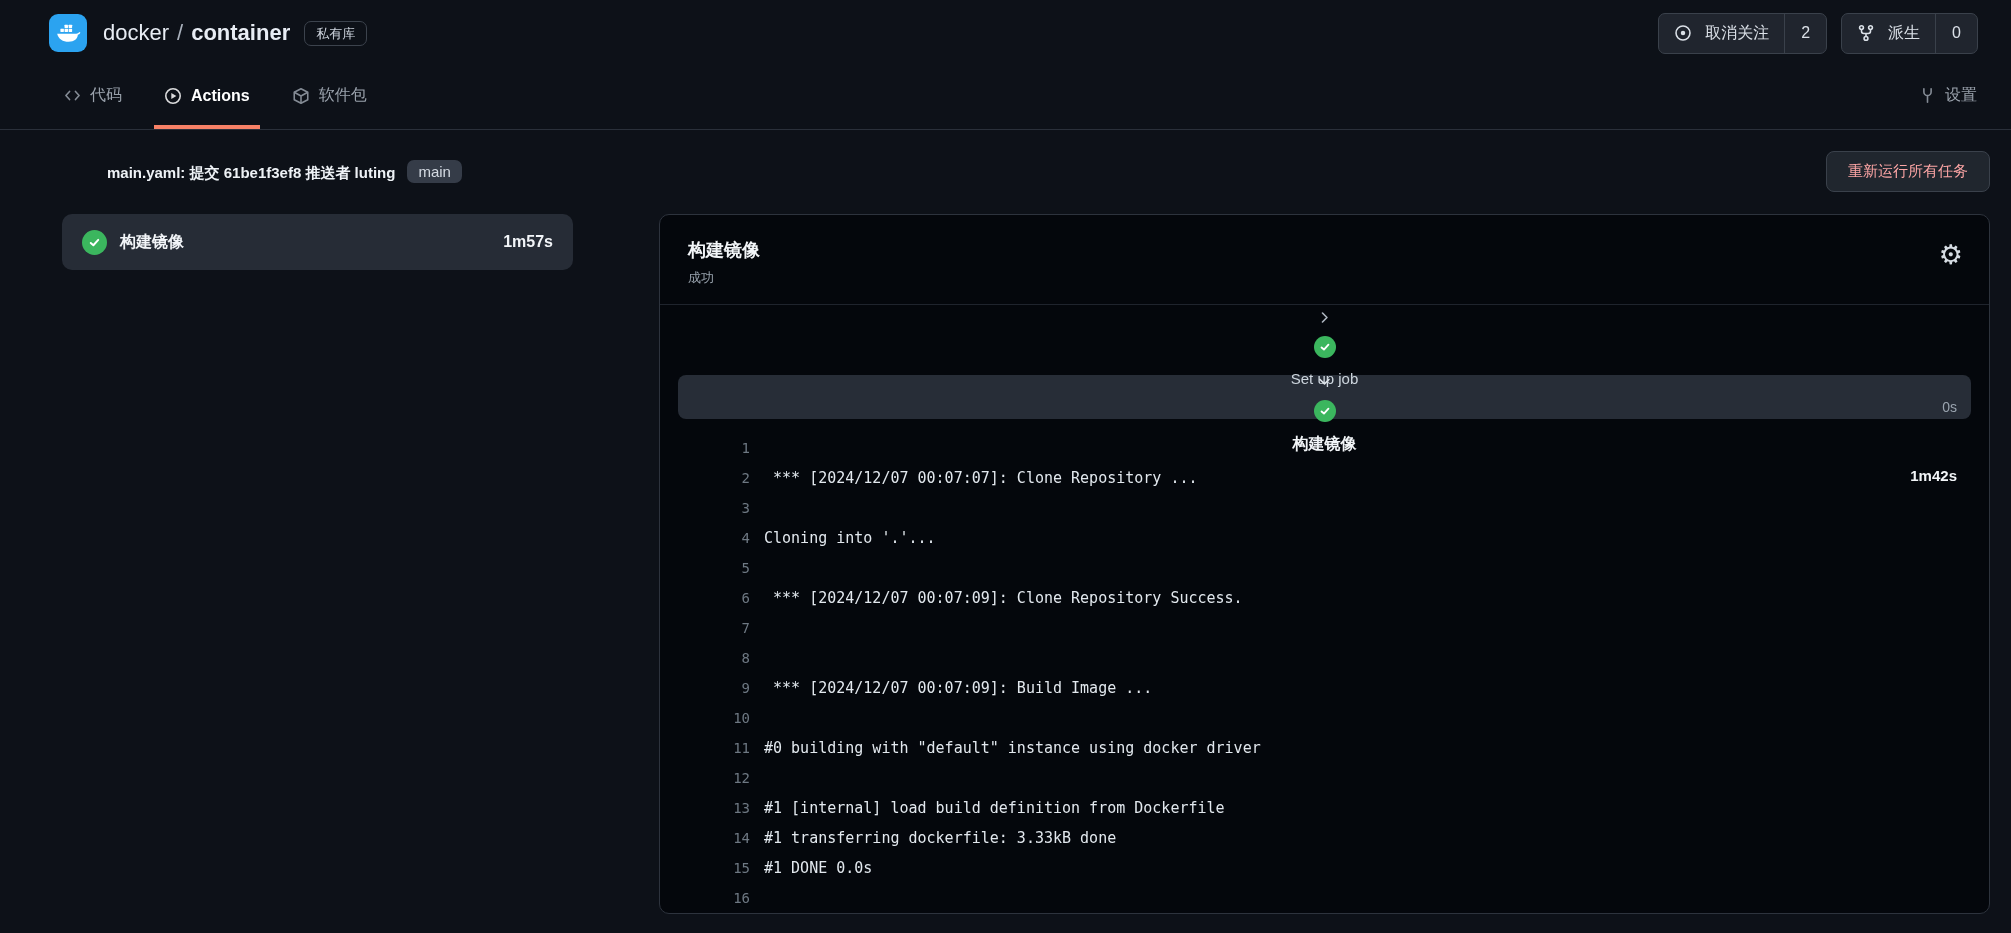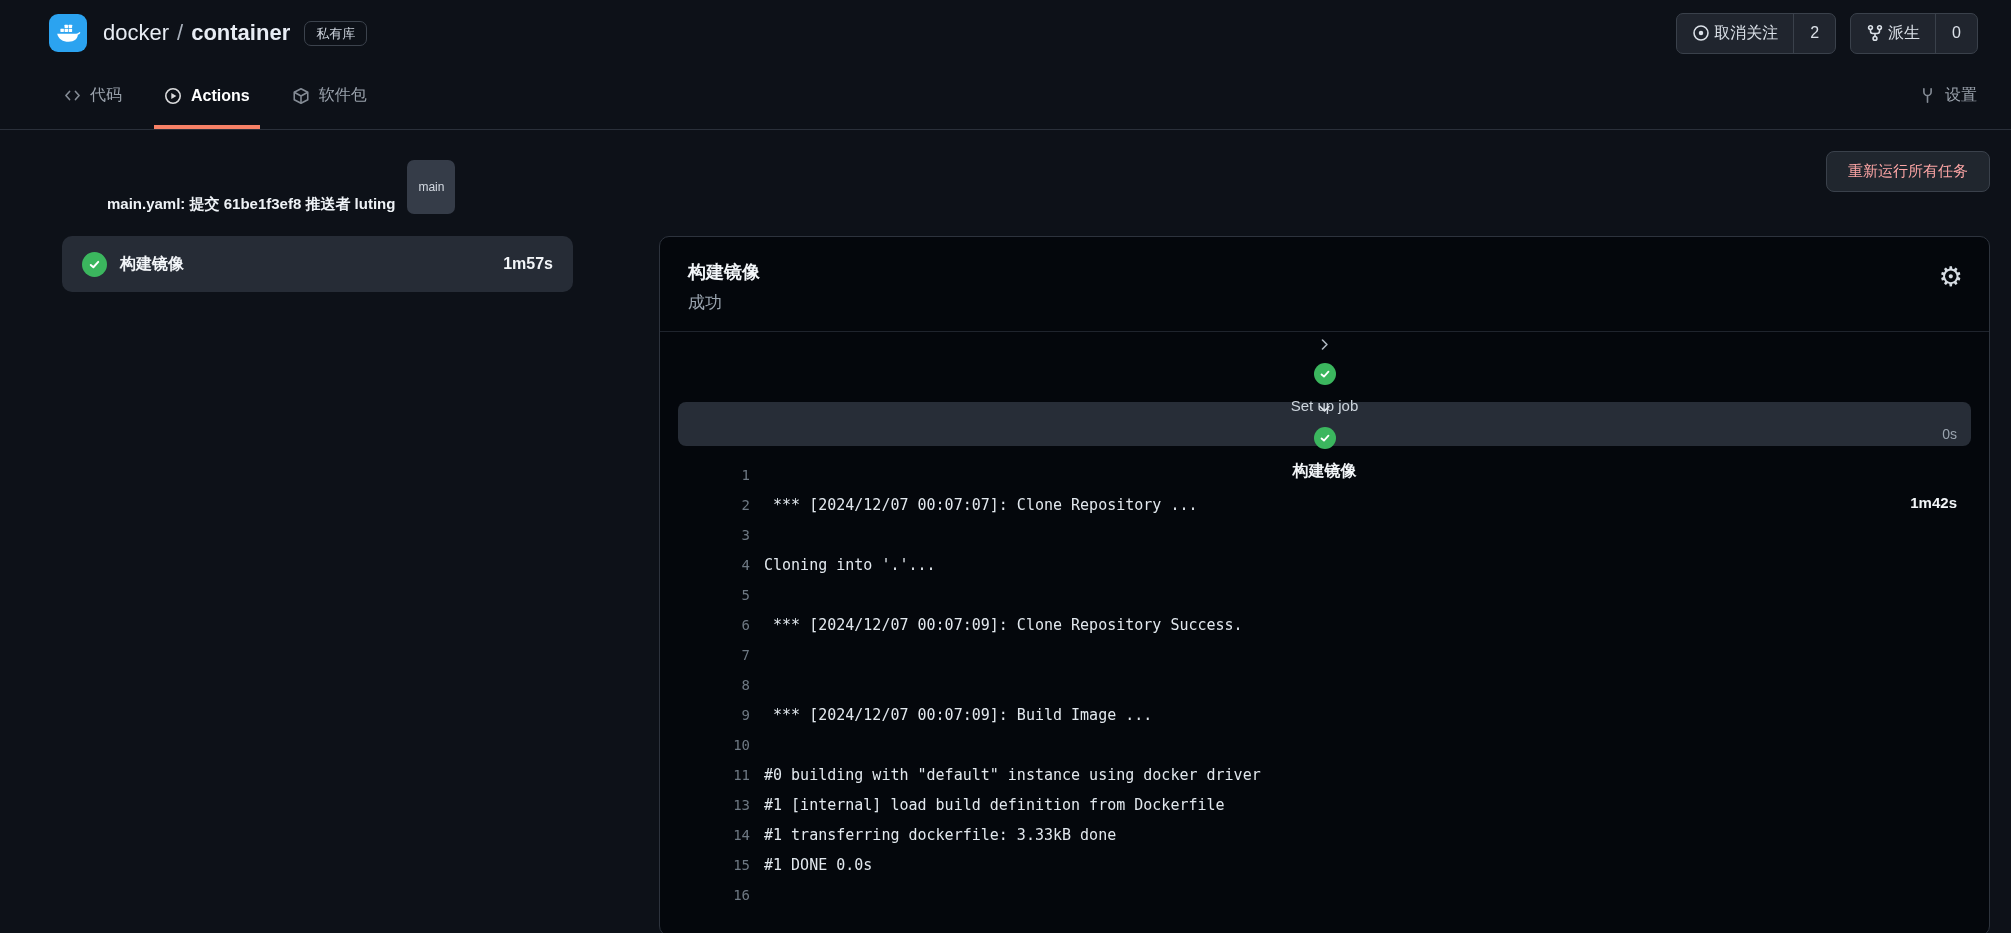--- a/index.html
+++ b/index.html
@@ -18,60 +18,60 @@
             display:flex; align-items:center; justify-content:center; flex:0 0 auto; }
   .repo-title { margin-left:16px; font-size:22px; display:flex; gap:8px; align-items:baseline; }
   .repo-title .owner { font-weight:500; }
   .repo-title .slash { color:#aab2bd; font-weight:400; }
   .repo-title .name  { font-weight:700; }
   .vis-badge { margin-left:14px; font-size:13px; color:#cfd6df; border:1px solid #3c434d;
                border-radius:7px; padding:5px 11px; line-height:1; }
   .nav-actions { margin-left:auto; display:flex; gap:14px; }
   .split-btn { display:flex; align-items:stretch; background:#20252e; border:1px solid #3a414b;
                border-radius:7px; height:41px; overflow:hidden; cursor:pointer; }
-  .split-btn .lbl { display:flex; align-items:center; gap:4px; padding:0 15px; font-size:16px; color:#dbe1e8; }
+  .split-btn .lbl { display:flex; align-items:center; gap:13px; padding:0 15px; font-size:16px; color:#dbe1e8; }
   .split-btn .cnt { display:flex; align-items:center; padding:0 16px; font-size:16px; color:#dbe1e8;
                     border-left:1px solid #3a414b; }
 
   
   .tabbar { height:64px; padding:0 24px 0 54px; display:flex; align-items:stretch;
             border-bottom:1px solid #2a303a; }
   .tab { display:flex; align-items:center; gap:9px; padding:0 10px; margin-right:22px;
          font-size:16px; color:#99a1ab; border-bottom:4px solid transparent; cursor:pointer; }
   .tab .ticon { opacity:.85; }
   .tab.active { color:#ffffff; font-weight:700; border-bottom-color:var(--accent,#f78166); }
   .tab.right { margin-left:auto; margin-right:0;justify-content:flex-end; }
 
   
   .run-header { display:flex; align-items:flex-start; margin:21px 21px 0 64px; }
   .run-head-left { }
   .run-title-row { display:flex; align-items:center; gap:13px; }
   .run-title { font-size:25px; font-weight:700; letter-spacing:.2px; }
   .run-sub { margin:9px 0 0 43px; display:flex; align-items:flex-end; gap:12px; }
   .commit-line { font-size:15px; font-weight:600; color:#eef2f6; }
-  .branch-badge { background:#353c48; color:#d4dae2; border-radius:7px; font-size:12px;
-                  padding:21px 11px; line-height:1; cursor:pointer; }
+  .branch-badge { background:#353c48; color:#d4dae2; border-radius:7px; font-size:15px;
+                  padding:4px 11px; line-height:1; cursor:pointer; }
   .rerun-btn { margin-left:auto; height:41px; padding:0 21px; background:#20262e;
                border:1px solid #3a414b; border-radius:8px; color:#fca5a5; font-size:15px;
                font-family:inherit; cursor:pointer; }
 
   
   .content { display:flex; margin:22px 21px 0 62px; gap:86px; align-items:flex-start; }
   .jobs-col { width:511px; flex:0 0 auto; }
   .job-item { height:56px; border-radius:10px; background:#262c36; display:flex;
               align-items:center; padding:0 20px; gap:13px; cursor:pointer; }
   .job-item .job-name { font-size:16px; font-weight:700; color:#f2f5f8; }
   .job-item .job-dur { margin-left:auto; font-size:16px; font-weight:700; color:#f2f5f8; }
 
   
   .panel { flex:1; background:#04070c; border:1px solid #2d333d; border-radius:10px;
            height:700px; overflow:hidden; position:relative; }
   .panel-header { padding:23px 28px 17px; border-bottom:1px solid #1f242d; position:relative; }
   .panel-title { font-size:18px; font-weight:700; color:#f2f5f8; }
-  .panel-status { margin-top:7px; font-size:17px; color:#9aa4af; }
+  .panel-status { margin-top:7px; font-size:13px; color:#9aa4af; }
   .panel-gear { position:absolute; right:26px; top:26px; font-size:27px; line-height:1;
                 color:#d6dce3; cursor:pointer; font-family:"DejaVu Sans",sans-serif; }
 
   .steps-wrap { padding:6px 18px 0; }
   .step-row { display:flex; align-items:center; gap:12px; padding:0 14px; border-radius:8px;
               cursor:pointer;flex-direction:column; }
   .step-row.collapsed { height:50px; }
   .step-row.expanded { height:44px; margin-top:14px; background:#272d37; }
   .step-name { font-size:15px; color:#cdd5dd; }
   .step-row.expanded .step-name { font-weight:700; color:#f2f5f8; font-size:16px; }
@@ -294,20 +294,24 @@
       <div class="log-line">
         <span class="ln">10</span>
         <span class="lt"></span>
       </div>
 
       <div class="log-line">
         <span class="ln">11</span>
         <span class="lt">#0 building with "default" instance using docker driver</span>
       </div>
 
+      <div class="log-line">
+        <span class="ln">12</span>
+        <span class="lt"></span>
+      </div>
 
       <div class="log-line">
         <span class="ln">13</span>
         <span class="lt">#1 [internal] load build definition from Dockerfile</span>
       </div>
 
       <div class="log-line">
         <span class="ln">14</span>
         <span class="lt">#1 transferring dockerfile: 3.33kB done</span>
       </div>

